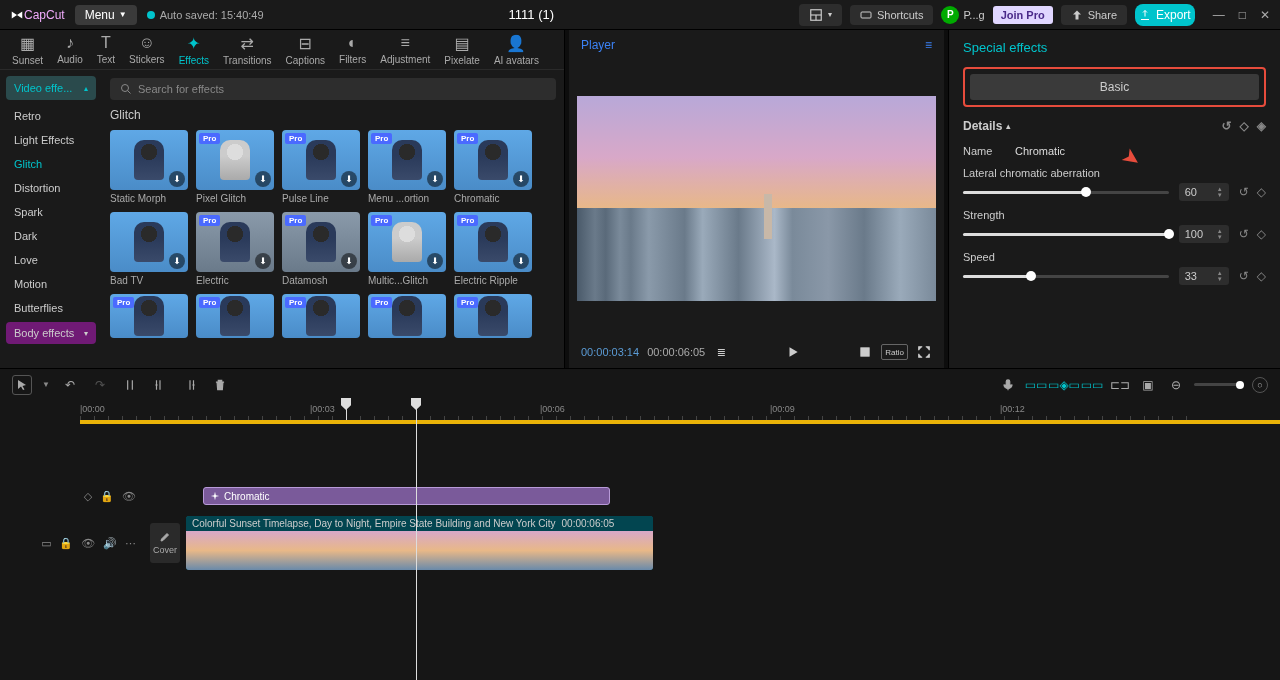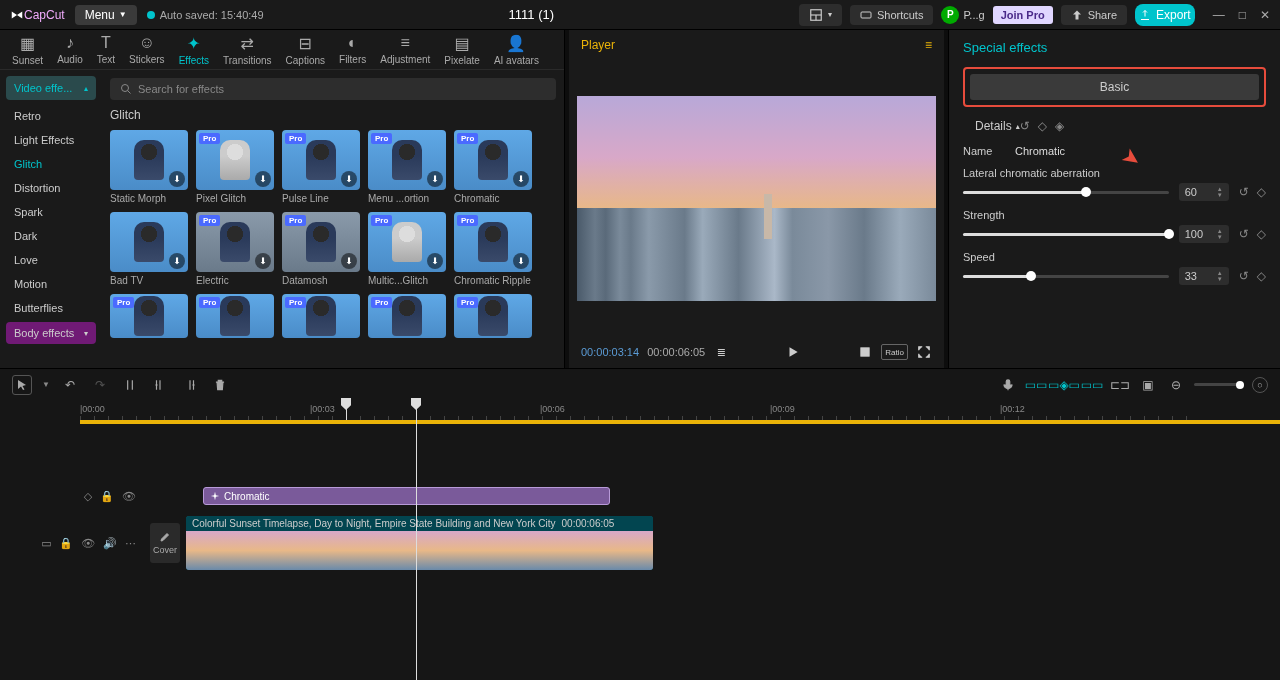--- a/index.html
+++ b/index.html
@@ -44,40 +44,40 @@
 .effect-thumb::after { content: ''; position: absolute; left: 50%; top: 50%; width: 30px; height: 40px; transform: translate(-50%,-50%); background: radial-gradient(circle at 50% 30%, #2a2a2a 0%, #2a2a2a 25%, transparent 26%), linear-gradient(180deg, #2a3a5a 40%, #3a4a6a 100%); border-radius: 10px 10px 4px 4px; }
 .effect-thumb.white::after { background: radial-gradient(circle at 50% 30%, #ddd 0%, #ddd 25%, transparent 26%), linear-gradient(180deg, #ccc 40%, #aaa 100%); }
 .effect-thumb.grey { background: linear-gradient(180deg, #8a9aaa 0%, #6a7a8a 100%); }
 .pro-badge { position: absolute; top: 3px; left: 3px; background: #4a6aff; color: #fff; font-size: 8px; padding: 1px 4px; border-radius: 2px; font-weight: bold; }
 .dl-badge { position: absolute; bottom: 3px; right: 3px; width: 16px; height: 16px; background: rgba(0,0,0,0.5); border-radius: 50%; display: flex; align-items: center; justify-content: center; font-size: 9px; color: #fff; }
 .effect-label { font-size: 10px; color: #aaa; margin-top: 3px; white-space: nowrap; overflow: hidden; text-overflow: ellipsis; }
 .left-col { display: flex; flex-direction: column; width: 100%; }
 
 
 .player-panel { width: 375px; background: #1a1a1a; display: flex; flex-direction: column; margin: 0 4px; }
-.player-header { padding: 8px 12px; display: flex; justify-content: space-between; align-items: center; font-size: 12px; color: #eab308; }
+.player-header { padding: 8px 12px; display: flex; justify-content: space-between; align-items: center; font-size: 12px; color: #3b82f6; }
 .preview { flex: 1; display: flex; align-items: center; justify-content: center; padding: 4px 8px; }
 .preview-img { width: 100%; height: 205px; background: linear-gradient(180deg, #b8a8d8 0%, #d8a8c8 30%, #e8b888 55%, #5a7a9a 100%); position: relative; overflow: hidden; }
 .preview-img::before { content:''; position:absolute; bottom:0; left:0; right:0; height:45%; background: linear-gradient(90deg, #4a5a6a 0%, #6a7a8a 5%, #5a6a7a 8%, #7a8a9a 12%, #6a7a8a 15%, #8a9aaa 20%, #6a7a8a 30%, #9aaaba 35%, #6a7a8a 45%, #aab8c8 55%, #7a8a9a 60%, #8a98a8 70%, #6a7a8a 80%, #9aaaba 90%, #7a8a9a 100%); }
 .preview-img::after { content:''; position:absolute; bottom:30%; left:52%; width:8px; height:45px; background:#c8b8a8; }
 .player-controls { padding: 8px 12px; display: flex; align-items: center; gap: 8px; font-size: 11px; }
 .time-current { color: #5b9bd5; }
 .time-total { color: #aaa; }
 .spacer { flex: 1; }
 .pc-icon { width: 16px; height: 16px; display: flex; align-items: center; justify-content: center; cursor: pointer; color: #ccc; }
 .pc-icon.boxed { border: 1px solid #666; border-radius: 2px; font-size: 8px; padding: 1px 3px; width: auto; }
 
 
 .right-panel { flex: 1; background: #1a1a1a; padding: 10px 14px; position: relative; border-left: 1px solid #000; }
 .rp-title { color: #00c4cc; font-size: 13px; margin-bottom: 12px; }
 .tab-row { display: flex; border: 2px solid #e74c3c; border-radius: 4px; padding: 5px; gap: 4px; position: relative; }
 .tab-row .tab { flex: 1; text-align: center; padding: 6px; border-radius: 3px; cursor: pointer; font-size: 12px; }
 .tab-row .tab.active { background: #3a3a3a; }
 .arrow { position: absolute; top: 115px; right: 140px; color: #e74c3c; font-size: 22px; transform: rotate(35deg); }
-.details-hdr { display: flex; align-items: center; margin: 12px 12px; }
+.details-hdr { display: flex; justify-content: space-between; align-items: center; margin: 12px 0; font-weight: bold; }
 .details-hdr .lbl { font-size: 12px; display: flex; align-items: center; gap: 4px; }
 .ctrl-icons { display: flex; gap: 8px; color: #888; font-size: 12px; }
 .field-row { display: flex; align-items: center; gap: 12px; margin: 10px 0; font-size: 11px; }
 .field-row .flabel { width: 40px; }
 .field-row .fval { color: #ddd; }
 .param { margin: 8px 0 4px; font-size: 11px; color: #ccc; }
 .param-row { display: flex; align-items: center; gap: 10px; }
 .slider-track { flex: 1; height: 3px; background: #444; position: relative; border-radius: 2px; }
 .slider-fill { position: absolute; left: 0; top: 0; height: 100%; background: #ddd; border-radius: 2px; }
 .slider-thumb { position: absolute; top: 50%; width: 10px; height: 10px; background: #fff; border-radius: 50%; transform: translate(-50%,-50%); }
@@ -313,21 +313,21 @@
                   <div class="pro-badge">Pro</div>
                   <div class="dl-badge">⬇</div>
                 </div>
                 <div class="effect-label">Multic...Glitch</div>
               </div>
               <div class="effect-item">
                 <div class="effect-thumb">
                   <div class="pro-badge">Pro</div>
                   <div class="dl-badge">⬇</div>
                 </div>
-                <div class="effect-label">Chromatic Ripple</div>
+                <div class="effect-label">Electric Ripple</div>
               </div>
               <div class="effect-item">
                 <div class="effect-thumb" style="height: 44px;">
                   <div class="pro-badge">Pro</div>
                 </div>
               </div>
               <div class="effect-item">
                 <div class="effect-thumb" style="height: 44px;">
                   <div class="pro-badge">Pro</div>
                 </div>

